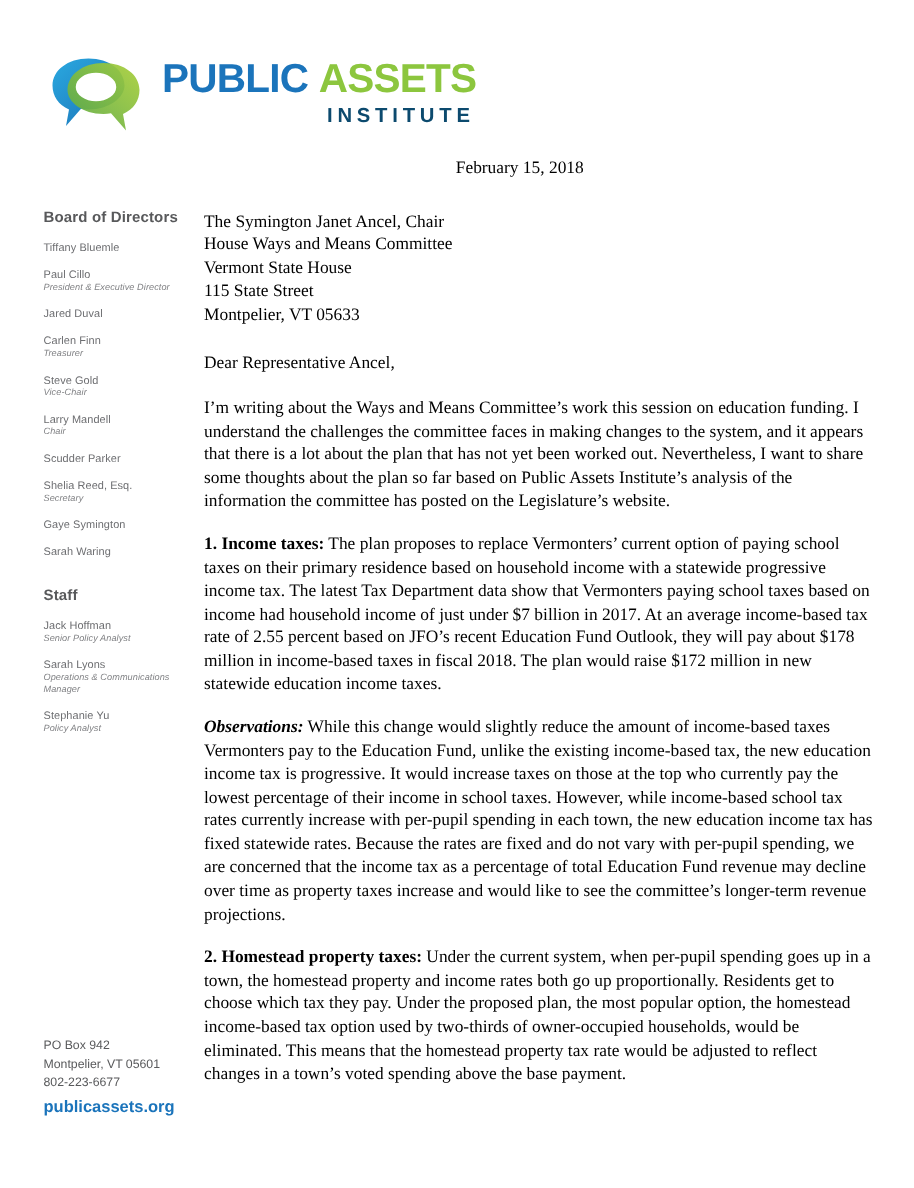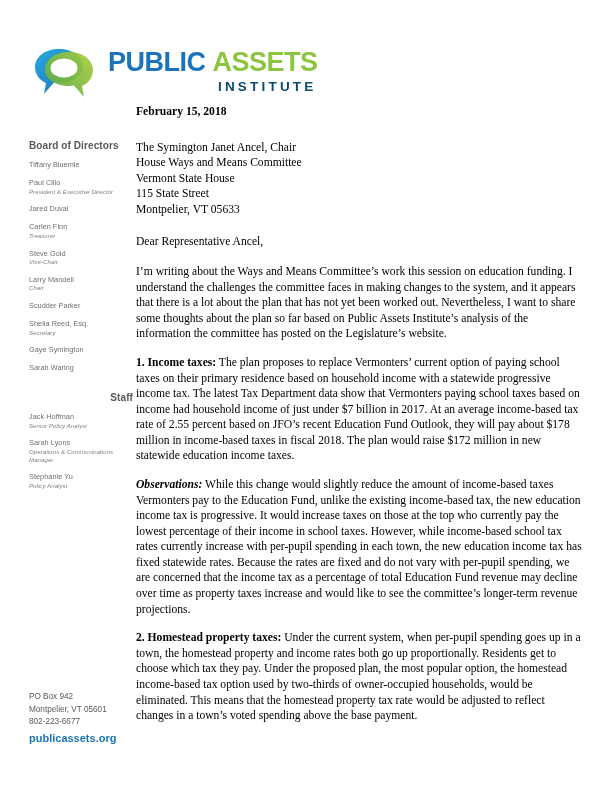--- a/index.html
+++ b/index.html
@@ -13,21 +13,21 @@
     position: relative;
     font-family: "Liberation Serif", serif;
     color: #000000;
     overflow: hidden;
   }
 
   
   #letterhead {
     position: absolute;
     left: 33px;
-    top: 43px;
+    top: 33px;
     width: 300px;
     height: 58px;
   }
   #logo-mark {
     position: absolute;
     left: 0px;
     top: 3px;
     width: 62px;
     height: 52px;
   }
@@ -66,21 +66,20 @@
   }
   .side-heading {
     font-size: 10px;
     font-weight: bold;
     color: #58595b;
     margin-bottom: 9px;
     letter-spacing: 0.1px;
   }
   .side-heading.staff-heading {
     margin-top: 19px;
-    text-align: right;
   }
   .person {
     margin-bottom: 8.5px;
     line-height: 1.32;
   }
   .person-name {
     font-size: 7.3px;
     color: #6d6e71;
     letter-spacing: 0.05px;
   }
@@ -117,24 +116,23 @@
     left: 136px;
     top: 104px;
     width: 446px;
     font-family: "Liberation Serif", serif;
     font-size: 11.6px;
     line-height: 1.345;
     color: #000000;
     text-align: left;
   }
   #date-line {
-    text-align: left;
+    text-align: center;
     padding-right: 25px;
     margin-bottom: 20px;
-    font-weight: bold;
   }
   .addr-line { white-space: nowrap; }
   #address-block { margin-bottom: 17px; }
   #salutation { margin-bottom: 14px; }
   .para { margin-bottom: 13px; }
   .para:last-child { margin-bottom: 0; }
   .lead-bold { font-weight: bold; margin-top: 28px; }
   .lead-italic { font-style: italic; font-weight: bold; }
 </style>
 </head>

